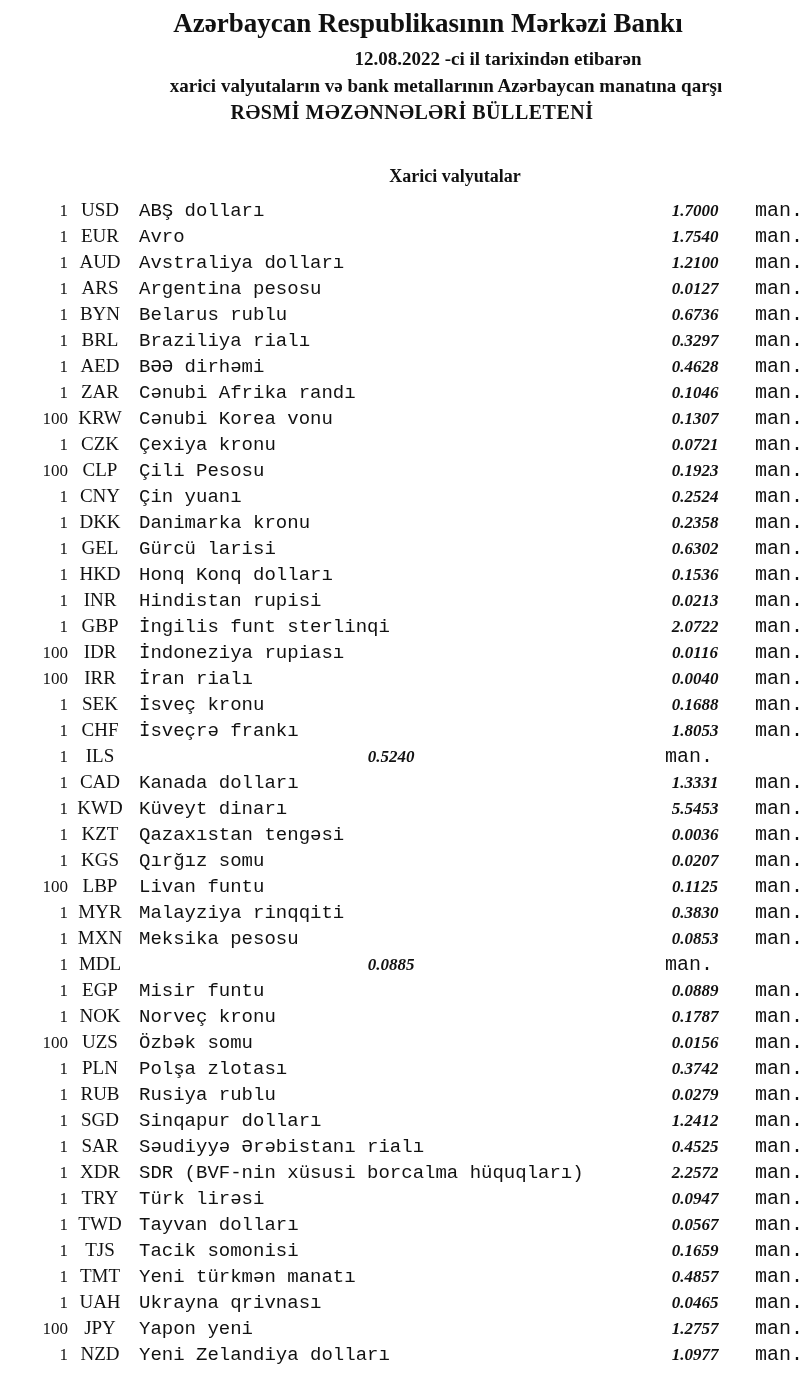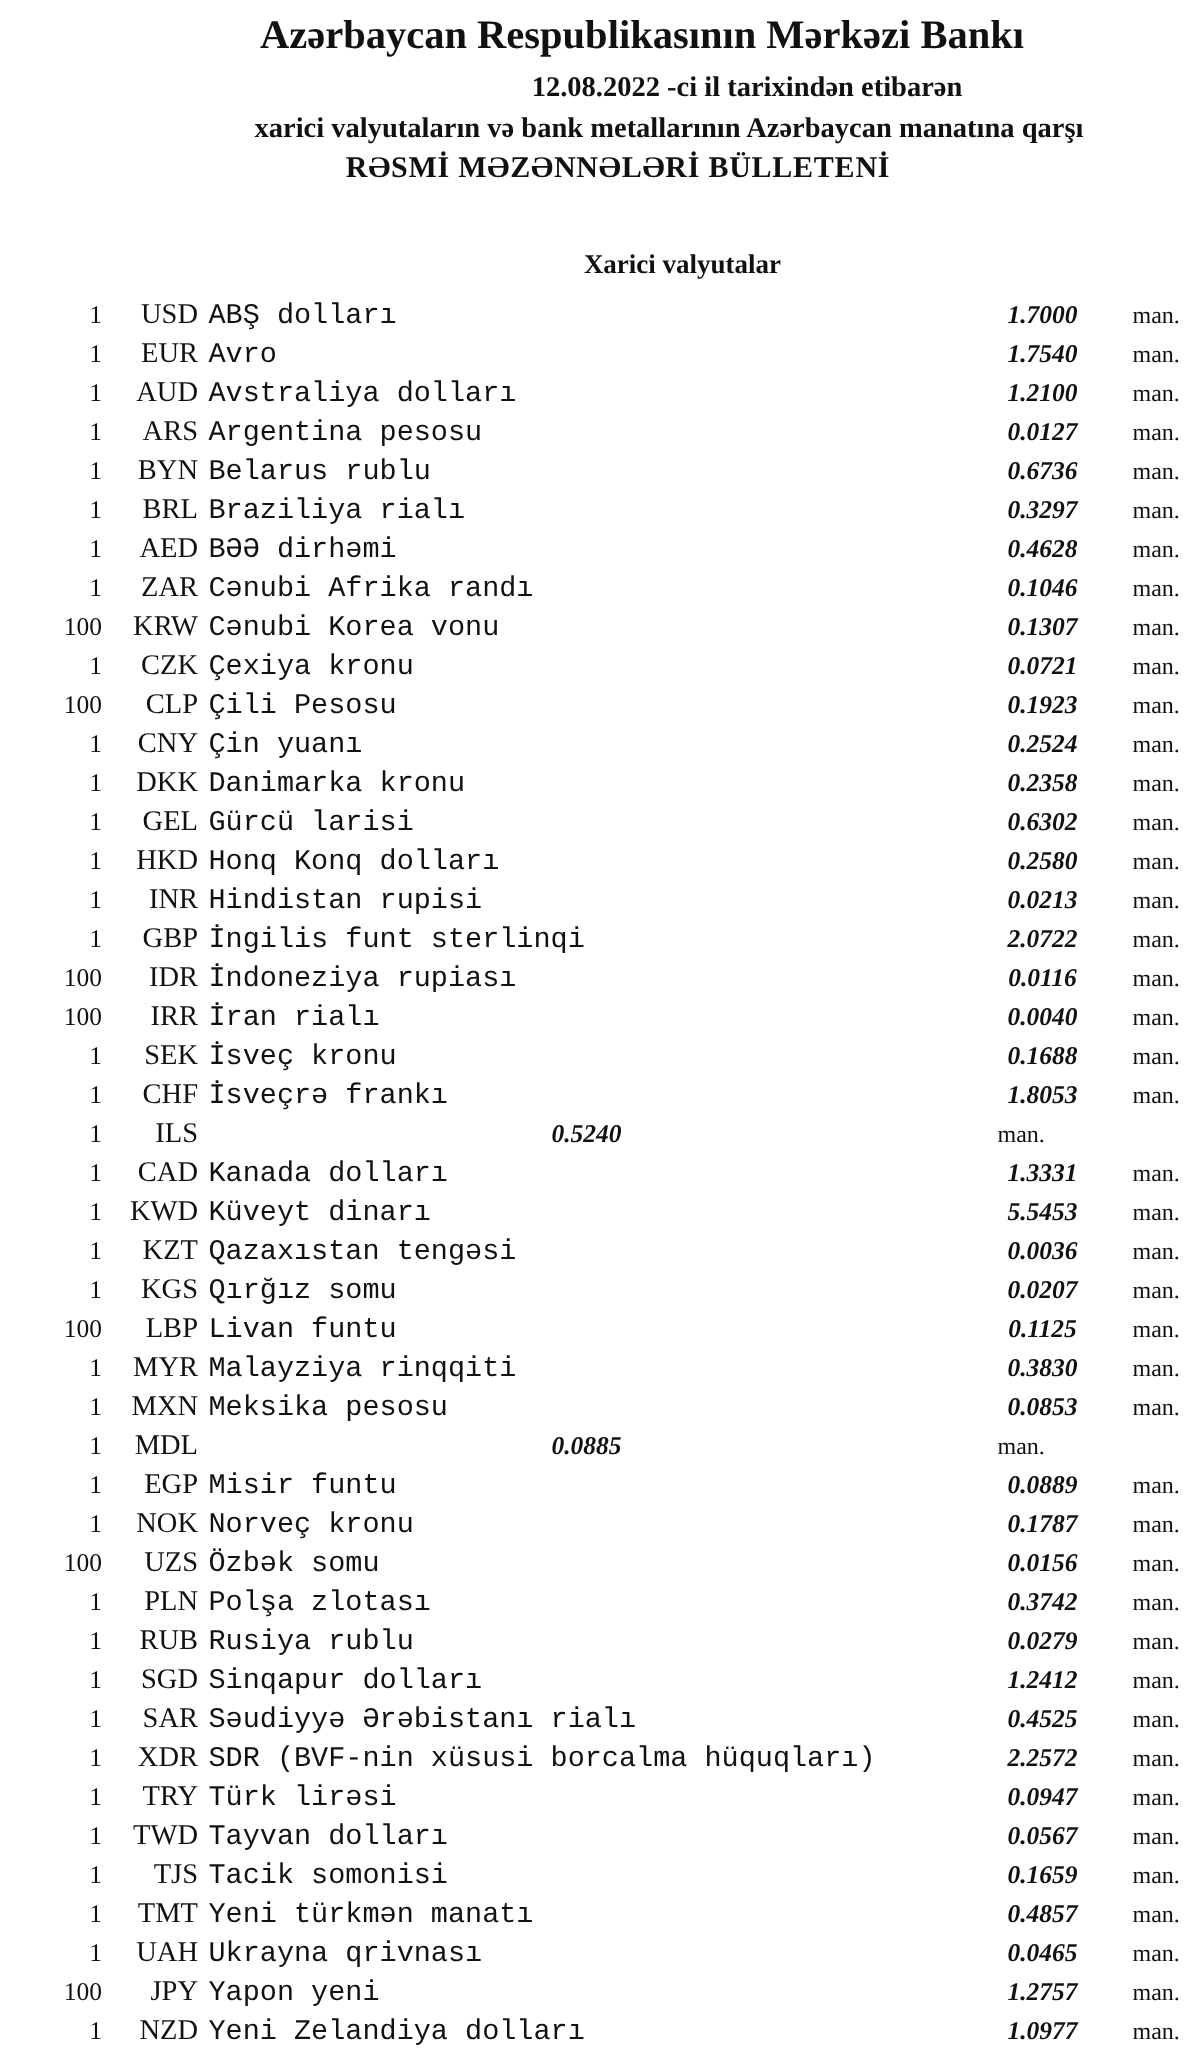--- a/index.html
+++ b/index.html
@@ -64,39 +64,40 @@
     grid-template-columns: 40px 64px 1fr 90px 58px;
     align-items: baseline;
     height: 26px;
     line-height: 26px;
   }
   .qty {
     text-align: right;
     font-size: 17px;
   }
   .code {
-    text-align: right;
+    text-align: center;
     font-size: 19px;
   }
   .name {
     padding-left: 7px;
     font-size: 19px;
     white-space: nowrap;
     overflow: hidden;
     font-family: Liberation Mono, monospace;
   }
   .rate {
     text-align: center;
     font-size: 17px;
     font-weight: bold;
     font-style: italic;
   }
   .unit {
     padding-left: 15px;
-    font-size: 16px;
+    font-size: 20px;
+    font-family: Liberation Mono, monospace;
   }
 </style>
 </head>
 <body>
 
 <div class="page">
   <div class="hdr-line bank-name">Azərbaycan Respublikasının Mərkəzi Bankı</div>
   <div class="hdr-line date-line">12.08.2022 -ci il tarixindən etibarən</div>
   <div class="hdr-line subject-line">xarici valyutaların və bank metallarının Azərbaycan manatına qarşı</div>
   <div class="hdr-line bulletin-title">RƏSMİ MƏZƏNNƏLƏRİ BÜLLETENİ</div>
@@ -199,21 +200,21 @@
     <span class="qty">1</span>
     <span class="code">GEL</span>
     <span class="name">Gürcü larisi</span>
     <span class="rate">0.6302</span>
     <span class="unit">man.</span>
   </div>
       <div class="row">
     <span class="qty">1</span>
     <span class="code">HKD</span>
     <span class="name">Honq Konq dolları</span>
-    <span class="rate">0.2580</span>
+    <span class="rate">0.1536</span>
     <span class="unit">man.</span>
   </div>
       <div class="row">
     <span class="qty">1</span>
     <span class="code">INR</span>
     <span class="name">Hindistan rupisi</span>
     <span class="rate">0.0213</span>
     <span class="unit">man.</span>
   </div>
       <div class="row">

